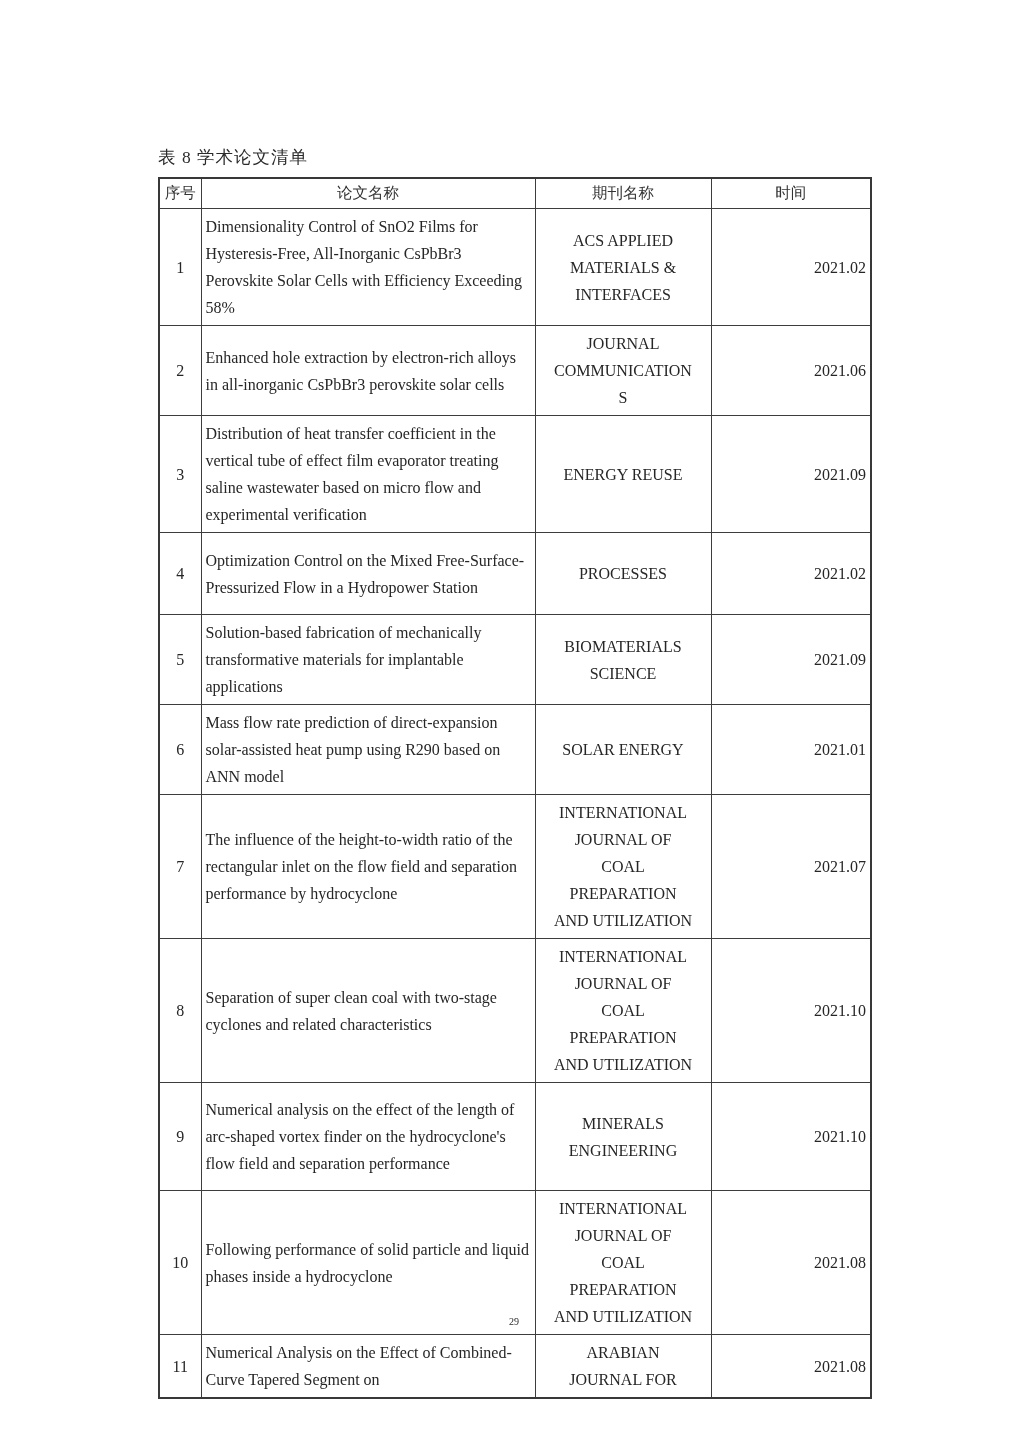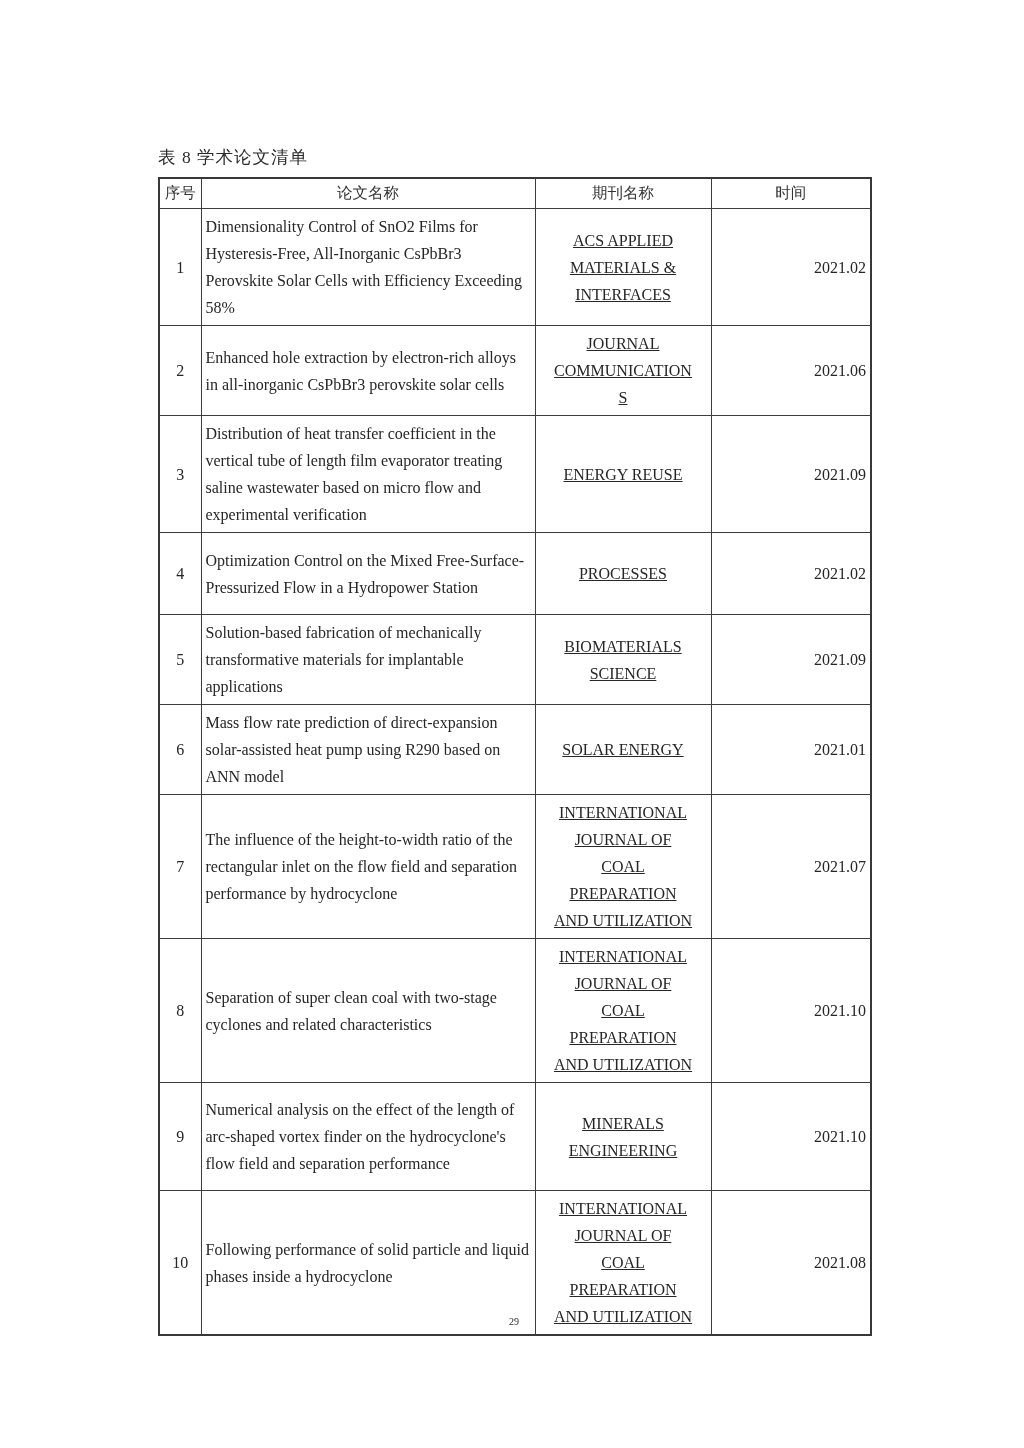--- a/index.html
+++ b/index.html
@@ -55,21 +55,20 @@
   td.cell-no   { text-align: center; line-height: 27px; }
   td.cell-paper{
     text-align: left;
     padding: 1px 12px 1px 13px;
     line-height: 27px;
   }
   td.cell-journal {
     text-align: center;
     white-space: pre-line;
     line-height: 27px;
-    text-decoration: underline;
   }
   td.cell-date { text-align: right; line-height: 27px; }
 
   
   tbody tr:nth-child(1)  { height: 111px; }
   tbody tr:nth-child(2)  { height: 82px;  }
   tbody tr:nth-child(3)  { height: 107px; }
   tbody tr:nth-child(4)  { height: 82px;  }
   tbody tr:nth-child(5)  { height: 81px;  }
   tbody tr:nth-child(6)  { height: 82px;  }
@@ -121,21 +120,21 @@
       <tr>
         <td class="cell-no">2</td>
         <td class="cell-paper">Enhanced hole extraction by electron-rich alloys in all-inorganic CsPbBr3 perovskite solar cells</td>
         <td class="cell-journal">JOURNAL
 COMMUNICATION
 S</td>
         <td class="cell-date">2021.06</td>
       </tr>
       <tr>
         <td class="cell-no">3</td>
-        <td class="cell-paper">Distribution of heat transfer coefficient in the vertical tube of length film evaporator treating saline wastewater based on micro flow and experimental verification</td>
+        <td class="cell-paper">Distribution of heat transfer coefficient in the vertical tube of effect film evaporator treating saline wastewater based on micro flow and experimental verification</td>
         <td class="cell-journal">ENERGY REUSE</td>
         <td class="cell-date">2021.09</td>
       </tr>
       <tr>
         <td class="cell-no">4</td>
         <td class="cell-paper">Optimization Control on the Mixed Free-Surface-Pressurized Flow in a Hydropower Station</td>
         <td class="cell-journal">PROCESSES</td>
         <td class="cell-date">2021.02</td>
       </tr>
       <tr>
@@ -181,16 +180,23 @@
       <tr>
         <td class="cell-no">10</td>
         <td class="cell-paper">Following performance of solid particle and liquid phases inside a hydrocyclone</td>
         <td class="cell-journal">INTERNATIONAL
 JOURNAL OF
 COAL
 PREPARATION
 AND UTILIZATION</td>
         <td class="cell-date">2021.08</td>
       </tr>
+      <tr>
+        <td class="cell-no">11</td>
+        <td class="cell-paper">Numerical Analysis on the Effect of Combined-Curve Tapered Segment on</td>
+        <td class="cell-journal">ARABIAN
+JOURNAL FOR</td>
+        <td class="cell-date">2021.08</td>
+      </tr>
     </tbody>
 </table>
 
 <div class="page-number">29</div>
 
 </body></html>

